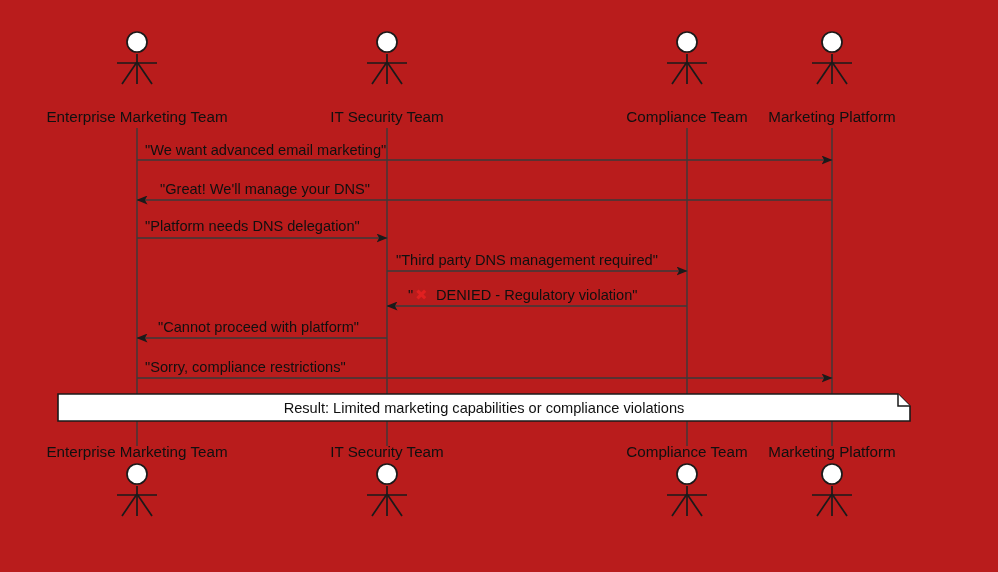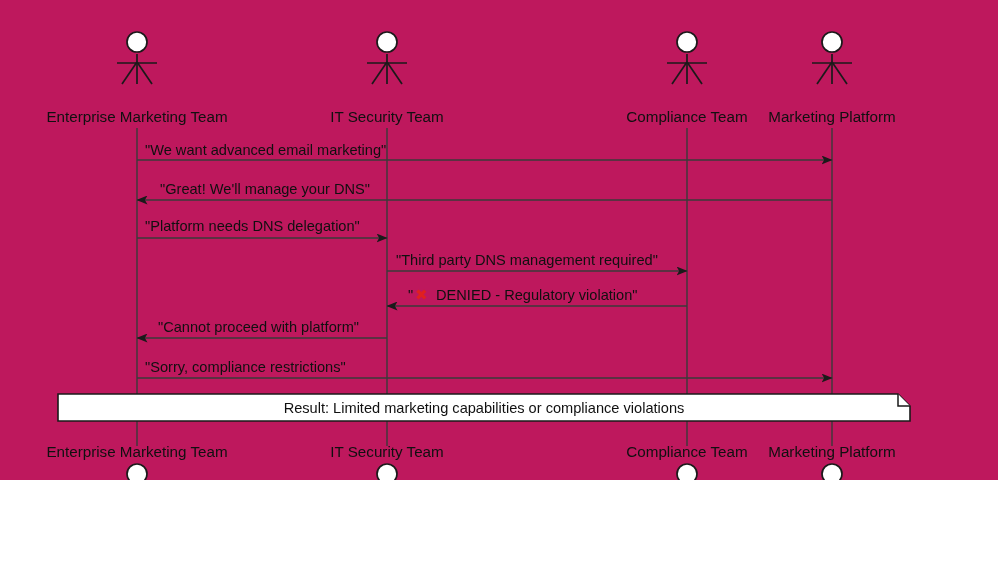--- a/index.html
+++ b/index.html
@@ -6,22 +6,22 @@
     margin: 0;
     padding: 0;
     background: #ffffff;
   }
   body {
     font-family: "Liberation Sans", "DejaVu Sans", sans-serif;
   }
   #diagram-root {
     position: relative;
     width: 998px;
-    height: 480px;
-    background: #be185d;
+    height: 572px;
+    background: #b91c1c;
     overflow: hidden;
   }
   svg.seq-canvas {
     position: absolute;
     top: 0;
     left: 0;
     width: 998px;
     height: 572px;
     display: block;
   }

